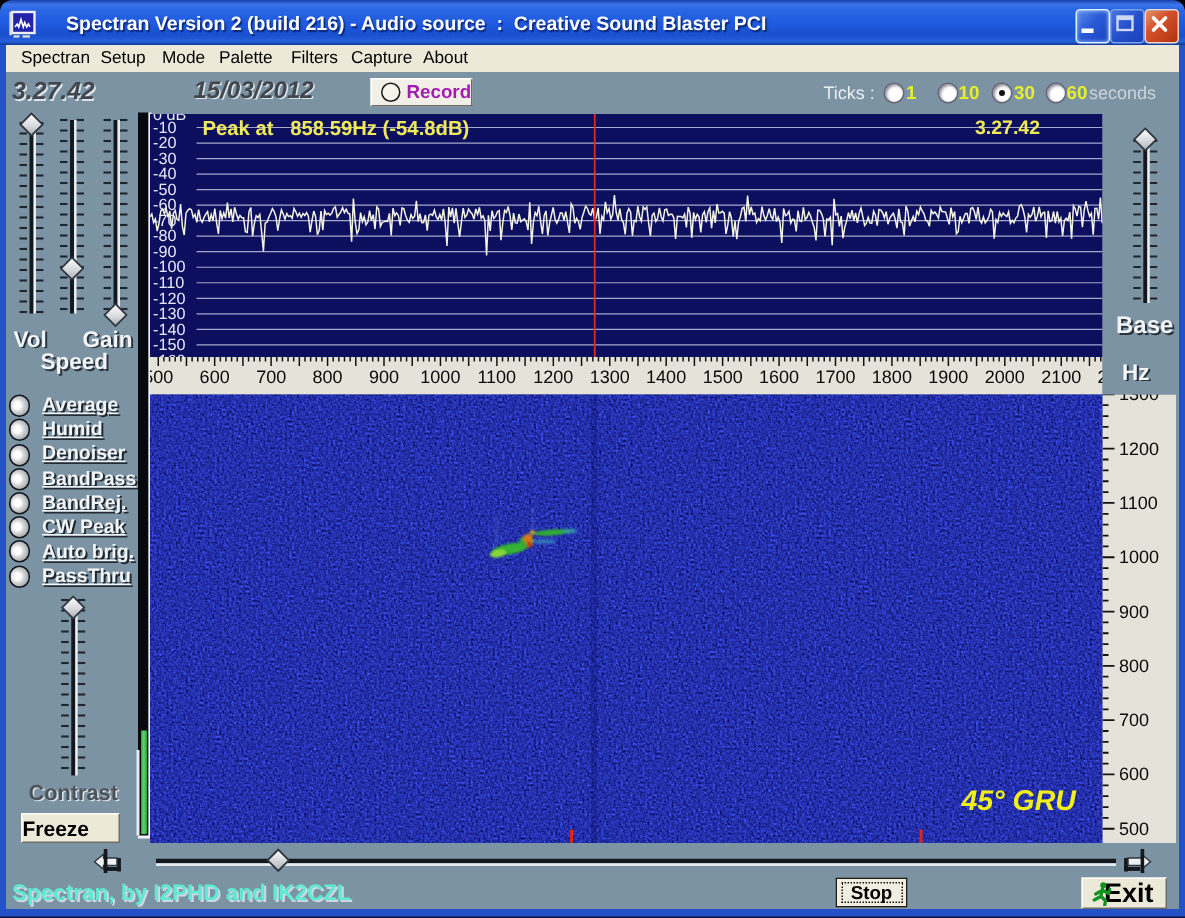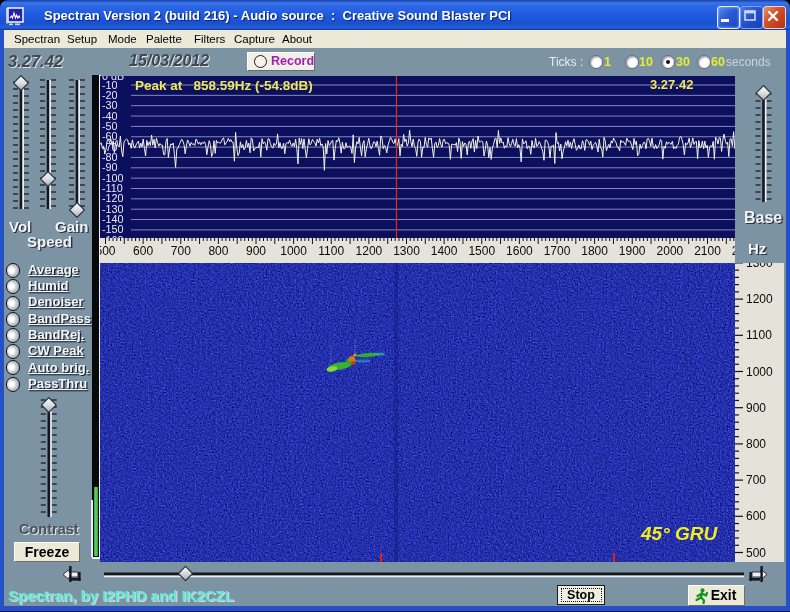--- a/index.html
+++ b/index.html
@@ -21,21 +21,21 @@
 #record .rc{position:absolute;left:6px;top:2px;width:11px;height:11px;border:1.8px solid #1a1a1a;border-radius:50%;background:#f6f4ea;}
 #record .rt{position:absolute;left:23px;top:1px;font-size:12.5px;font-weight:bold;color:#a21caf;}
 #tickslbl{position:absolute;left:549px;top:55px;font-size:12px;color:#e9eef3;}
 .radio{position:absolute;top:55px;width:12px;height:12px;border-radius:50%;background:#fff;box-shadow:inset 1px 1px 2px #889,inset -1px -1px 1px #fff;border:0.5px solid #667;}
 .rlab{position:absolute;top:55px;font-size:12.5px;font-weight:bold;color:#e6ee2e;}
 #seconds{position:absolute;left:726px;top:55px;font-size:12px;color:#ccd4da;}
 .plab{position:absolute;font-weight:bold;color:#f2f5f7;text-shadow:1.3px 1.3px 0 #2a323c;}
 .led{position:absolute;left:5.5px;width:12.5px;height:12.5px;border-radius:50%;background:radial-gradient(circle at 38% 48%,#ffffff 0%,#ffffff 22%,#cfd3d6 45%,#9aa1a7 80%,#878e94 100%);border:1.6px solid #14161a;}
 .ledlab{position:absolute;left:28px;font-size:13px;font-weight:bold;color:#f2f5f7;text-shadow:1.3px 1.3px 0 #20262e;text-decoration:underline;}
 #contrastlbl{position:absolute;left:19px;top:521px;font-size:14.5px;font-weight:bold;font-style:normal;color:#4c5258;text-shadow:1px 1px 0 rgba(230,238,244,0.9);}
-.xpbtn{position:absolute;background:#ece9d8;border-top:1.5px solid #fffef8;border-left:1.5px solid #fffef8;border-right:1.5px solid #716f64;border-bottom:1.5px solid #716f64;box-sizing:border-box;color:#000;font-weight:bold;text-align:center;}
+.xpbtn{position:absolute;background:#ece9d8;border-top:1.5px solid #fffef8;border-left:1.5px solid #fffef8;border-right:1.5px solid #716f64;border-bottom:1.5px solid #716f64;box-sizing:border-box;color:#000;font-weight:bold;}
 #meter{position:absolute;left:92px;top:75px;width:7px;height:483px;background:#08090c;}
 #meterw{position:absolute;left:99px;top:75px;width:2px;height:483px;background:#f2f5f7;}
 #metergreen{position:absolute;left:93.5px;top:487px;width:4.5px;height:69px;background:linear-gradient(90deg,#2f9e3f,#59d86a 45%,#2f9e3f);}
 #meterbase{position:absolute;left:92px;top:557px;width:9px;height:2px;background:#f2f5f7;}
 #specsvg{position:absolute;left:100px;top:76px;}
 #fscale{position:absolute;left:100px;top:238px;}
 #hzcell{position:absolute;left:735px;top:238px;width:49px;height:25px;}
 #hzlab{position:absolute;left:748px;top:240px;font-size:15px;}
 #rscale{position:absolute;left:735px;top:263px;}
 #wfsvg{position:absolute;left:100px;top:263px;}
@@ -681,21 +681,21 @@
       <path d="M19,10.5 L13,5.5 L13,8 L4,8 L4,13 L13,13 L13,15.5 Z" fill="#eef1f4" stroke="#30353c" stroke-width="1"></path>
       <rect x="12.4" y="2" width="2.4" height="16" fill="#14171c"></rect>
     </g>
   </svg>
 
   <div style="position:absolute;left:0;top:610.5px;width:790px;height:1.5px;background:#0a1240"></div>
     <div id="brand">Spectran, by I2PHD and IK2CZL</div>
   <div id="stopbtn">
       <div class="in">Stop</div>
     </div>
-  <div class="xpbtn" style="left:688px;top:585px;width:57px;height:21px;font-size:14px;line-height:19px">
+  <div class="xpbtn" style="left:721px;top:585px;width:57px;height:21px;font-size:18px;line-height:19px">
     <svg width="14" height="16" style="position:absolute;left:5px;top:2px">
       <g stroke="#12921e" stroke-width="2.2" fill="none" stroke-linecap="round">
         <circle cx="8.5" cy="2.2" r="2" fill="#12921e" stroke="none"></circle>
         <path d="M8,4.5 L7,9.5 M7,9.5 L2.5,12 M7,9.5 L10,12.5 L9.5,15.5 M8,5.5 L3.5,8 M8,5.5 L12,7.5 L13,5"></path>
       </g>
     </svg>
     <span style="margin-left:14px">Exit</span>
   </div>
 </div>
 

